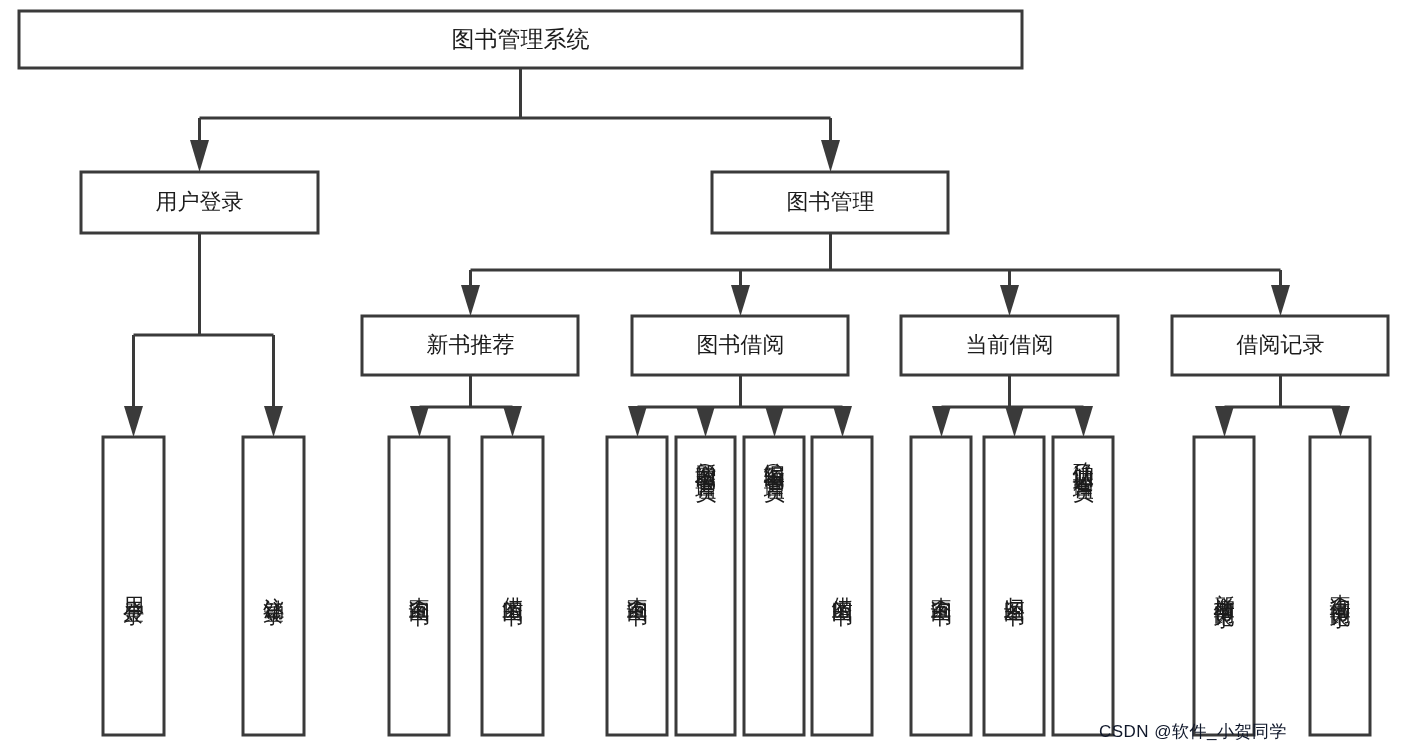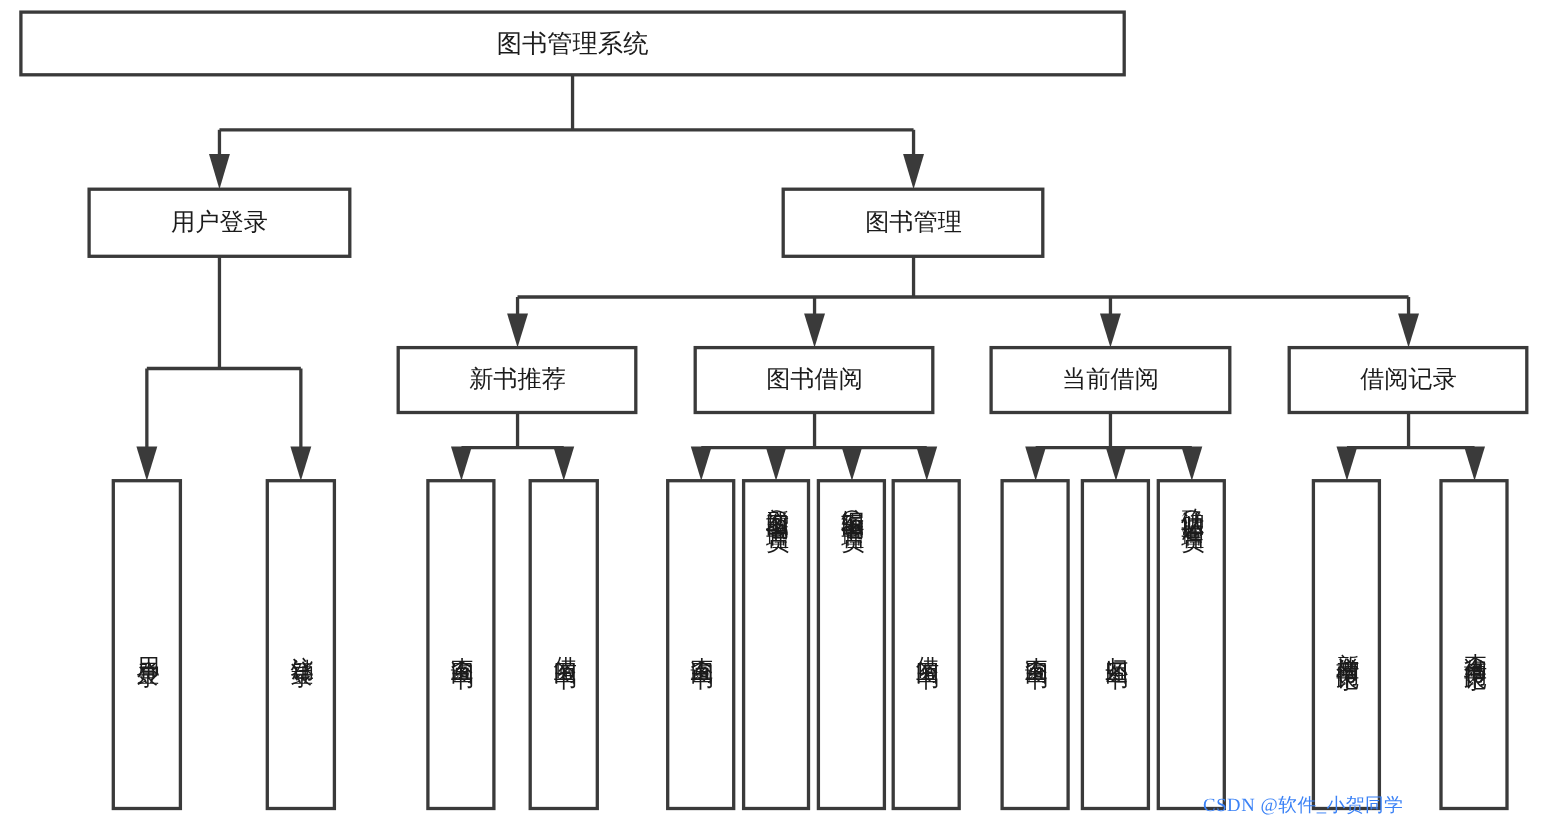--- a/index.html
+++ b/index.html
@@ -12,20 +12,21 @@
     width: 1405px;
     height: 747px;
     font-family: "Liberation Sans", "DejaVu Sans", sans-serif;
     overflow: hidden;
   }
   #diagram-root {
     position: relative;
     width: 1284px;
     height: 747px;
     background: #ffffff;
+    padding-left: 11px;
   }
   svg.diagram-canvas {
     position: absolute;
     left: 0;
     top: 0;
     width: 1405px;
     height: 747px;
   }
   .node-box {
     fill: #ffffff;
@@ -71,23 +72,23 @@
     line-height: 1.08;
     letter-spacing: 3px;
     color: #1b1b1b;
     white-space: nowrap;
     text-align: center;
   }
   .watermark {
     position: absolute;
     right: 8px;
     bottom: 4px;
-    font-family: Liberation Serif, serif;
+    font-family: Liberation Sans, sans-serif;
     font-size: 17px;
-    color: #3b82f6;
+    color: #0f172a;
     letter-spacing: 0.5px;
     white-space: nowrap;
     user-select: none;
   }
 </style>
 </head>
 <body>
 
 <div id="diagram-root">
 

